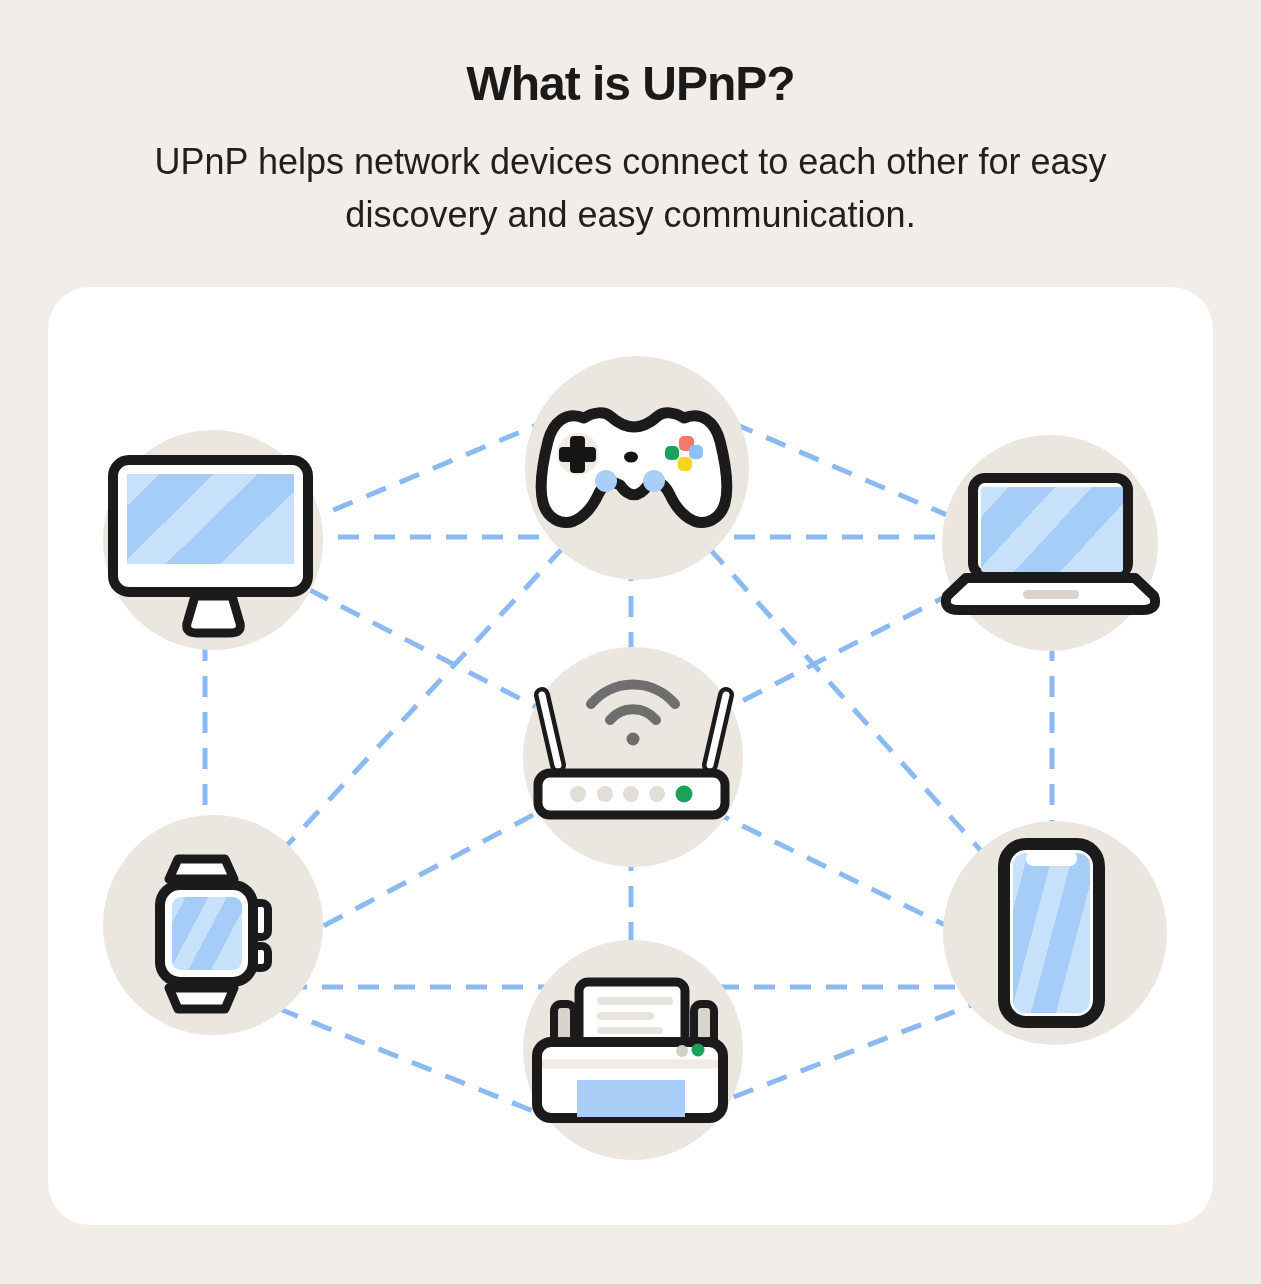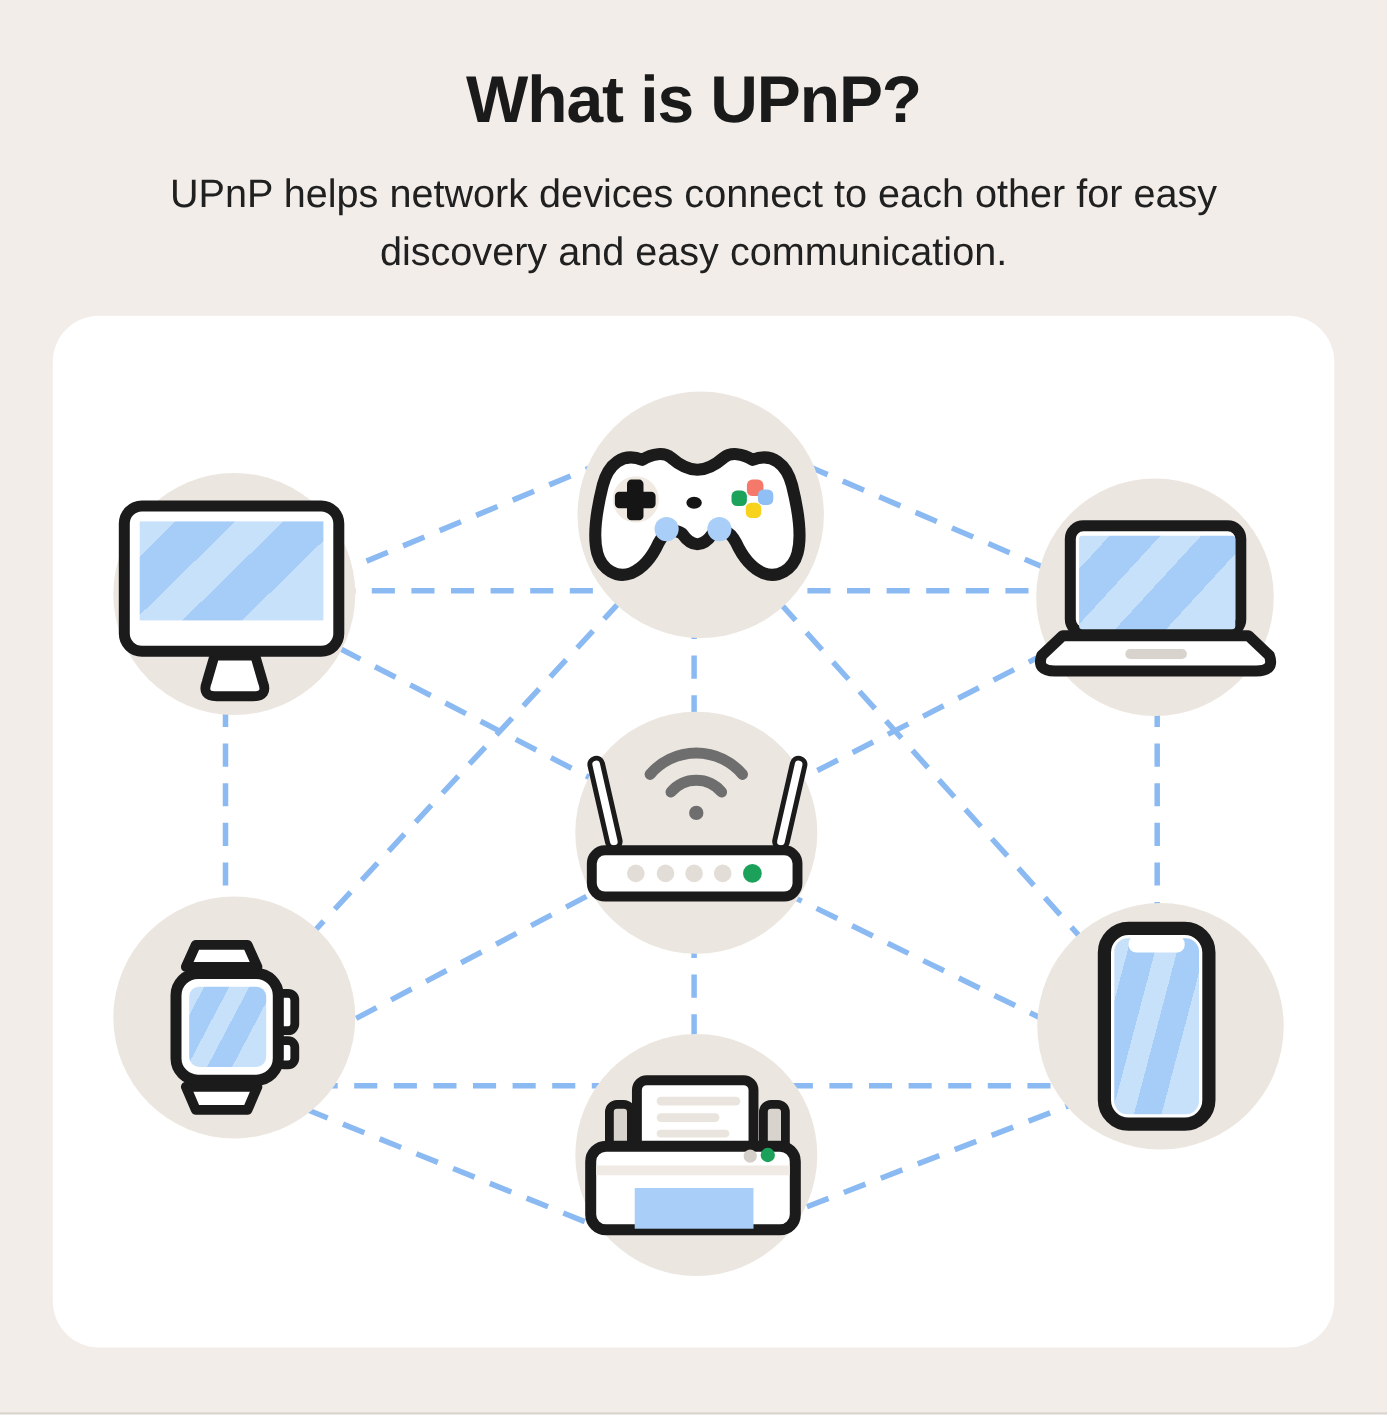--- a/index.html
+++ b/index.html
@@ -3,21 +3,21 @@
 <meta charset="utf-8">
 <style>
   html,body{margin:0;padding:0}
   body{
     width:1261px;height:1286px;position:relative;overflow:hidden;
     background:#F2EDE9;
     font-family:"Liberation Sans",sans-serif;
   }
   .header{position:absolute;top:56px;left:0;width:100%;text-align:center}
   .title{
-    margin:0 0 24px 0;font-size:60px;font-weight:700;color:#1A1A1A;letter-spacing:-1px;
+    margin:0 0 24px 0;font-size:48px;font-weight:700;color:#1A1A1A;letter-spacing:-1px;
   }
   .subtitle{margin:0;font-size:36px;line-height:53px;color:#202020;font-weight:400}
   .subtitle span{display:block}
   .card{
     position:absolute;left:48px;top:287px;width:1165px;height:938px;
     background:#FFFFFF;border-radius:42px;
   }
   .bottom-line{position:absolute;left:0;bottom:0;width:100%;height:2px;background:#D8D2CB}
   svg{display:block}
 </style>

